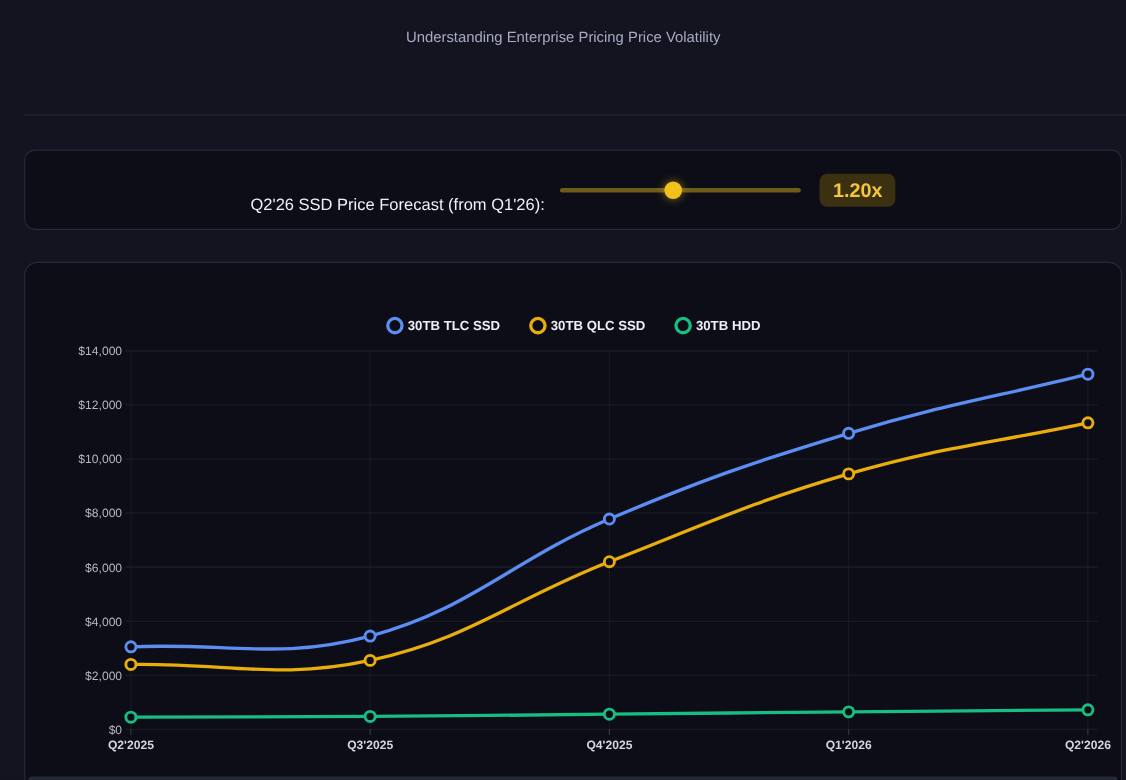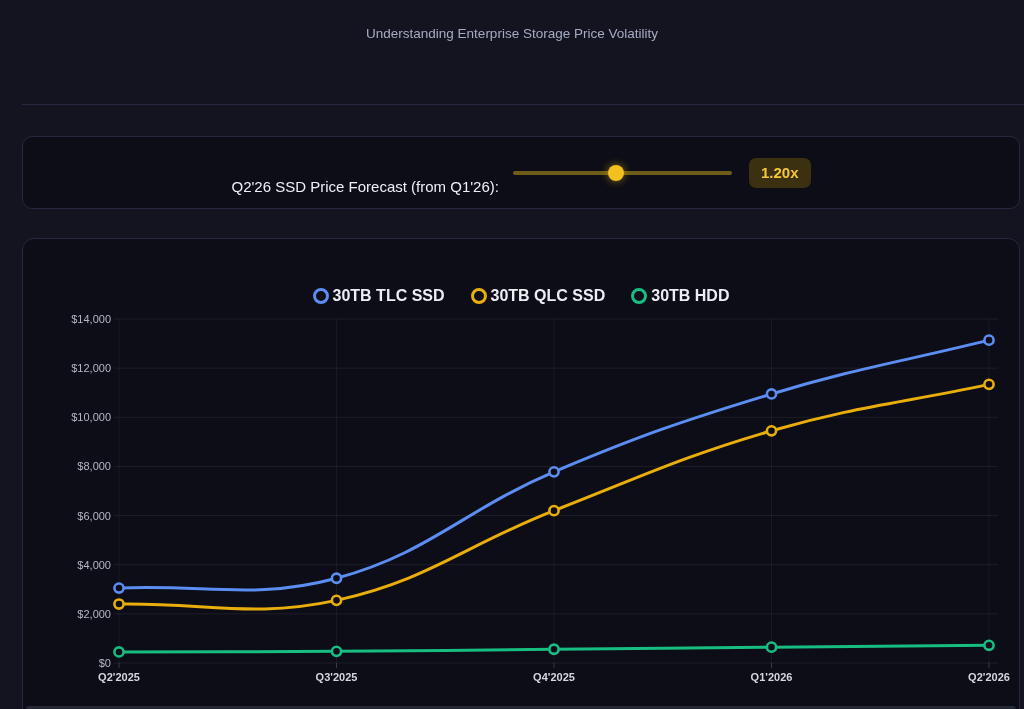--- a/index.html
+++ b/index.html
@@ -30,40 +30,40 @@
   .controls-row{display:flex;align-items:center;}
   .control-label{font-size:15px;font-weight:400;color:#eef0f6;margin-right:14px;margin-top:28px;}
   .slider{position:relative;width:219px;height:18px;margin-right:17px;cursor:pointer;}
   .slider-track{position:absolute;left:0;right:0;top:7px;height:4px;border-radius:2px;background:#6e5c18;}
   .slider-thumb{
     position:absolute;top:1px;width:16px;height:16px;border-radius:50%;
     background:#f2c11d;margin-left:-8px;
     box-shadow:0 0 9px rgba(242,193,29,.55);
   }
   .value-badge{
-    background:#3b3110;color:#f5c63c;font-size:15px;font-weight:700;
+    background:#3b3110;color:#f5c63c;font-size:18px;font-weight:700;
     padding:6px 12px;border-radius:7px;line-height:18px;
   }
 
   
   .chart-panel{top:238px;height:540px;border-radius:12px;overflow:hidden;}
   .legend{display:flex;justify-content:center;align-items:center;gap:26px;margin-top:48px;height:18px;}
   .legend-item{display:flex;align-items:center;gap:4px;cursor:pointer;}
   .ring{width:10px;height:10px;border-radius:50%;border:3px solid #888;background:transparent;display:inline-block;}
-  .legend-label{font-size:16px;font-weight:700;color:#eceef4;}
+  .legend-label{font-size:12px;font-weight:700;color:#eceef4;}
   .chart-svg{position:absolute;left:0;top:68px;display:block;}
 
   .bottom-strip{position:absolute;left:26px;right:8px;bottom:0;height:3px;
     background:rgba(140,150,180,.20);border-radius:3px 3px 0 0;}
 </style>
 </head>
 <body>
 
 <div class="header">
-  <p class="subtitle">Understanding Enterprise Storage Price Volatility</p>
+  <p class="subtitle">Understanding Enterprise Pricing Price Volatility</p>
 </div>
 <div class="divider"></div>
 
 <div class="panel controls-panel">
   <div class="controls-row">
     <span class="control-label">Q2'26 SSD Price Forecast (from Q1'26):</span>
     <div class="slider">
       <div class="slider-track"></div>
       <div class="slider-thumb" style="left: 47%;"></div>
     </div>

